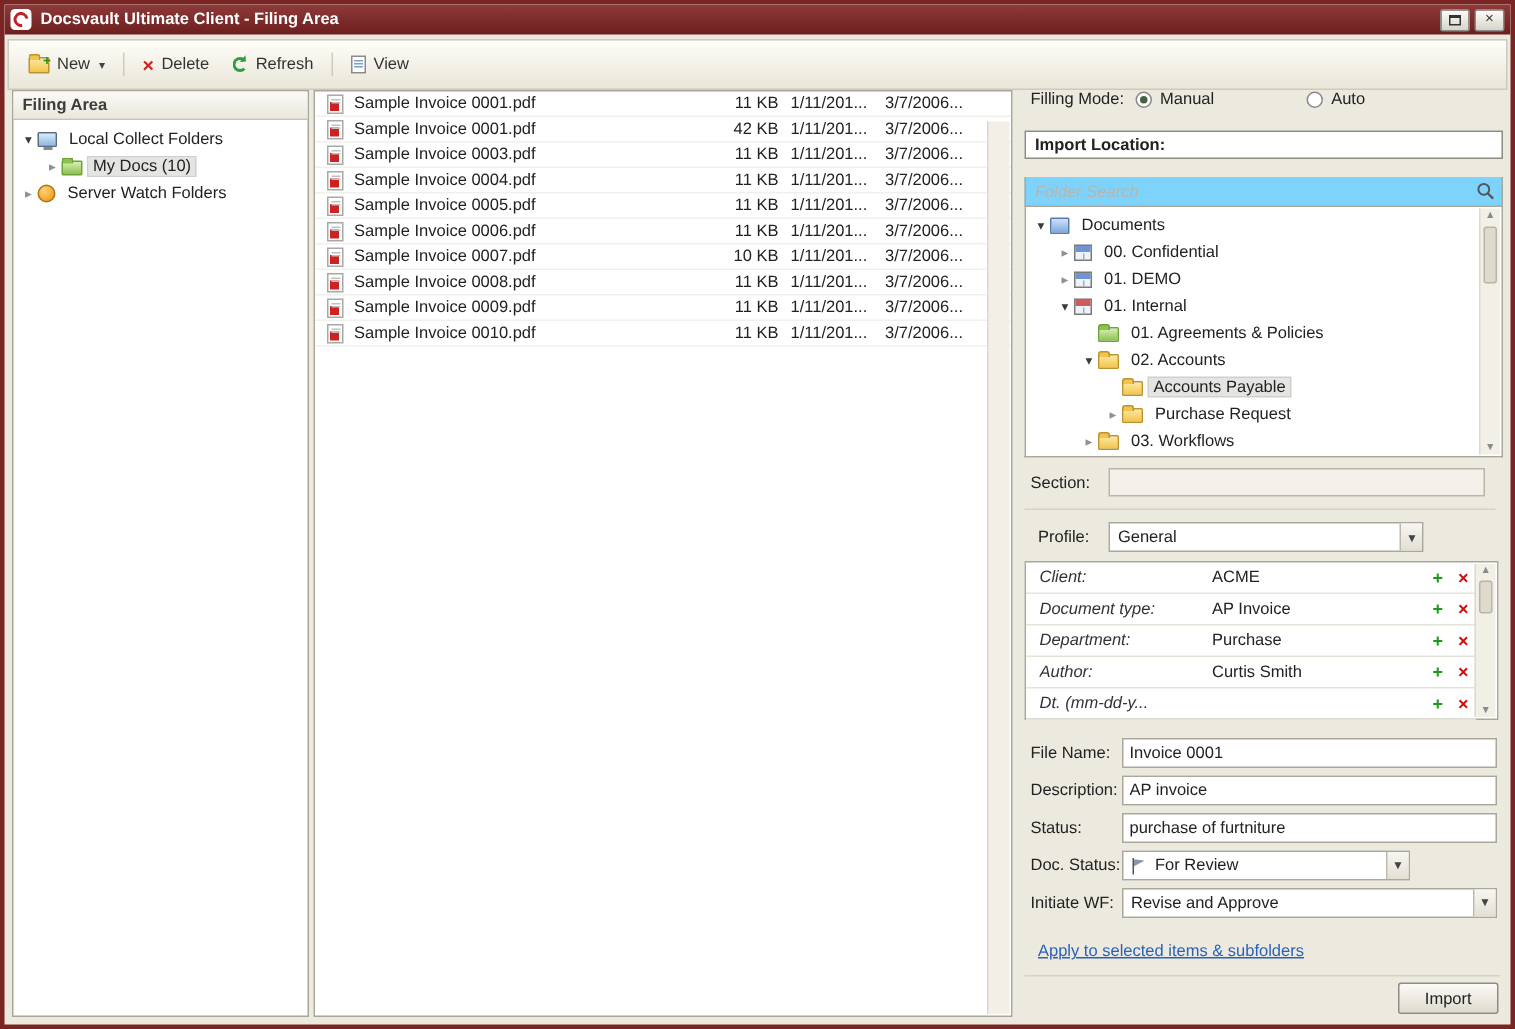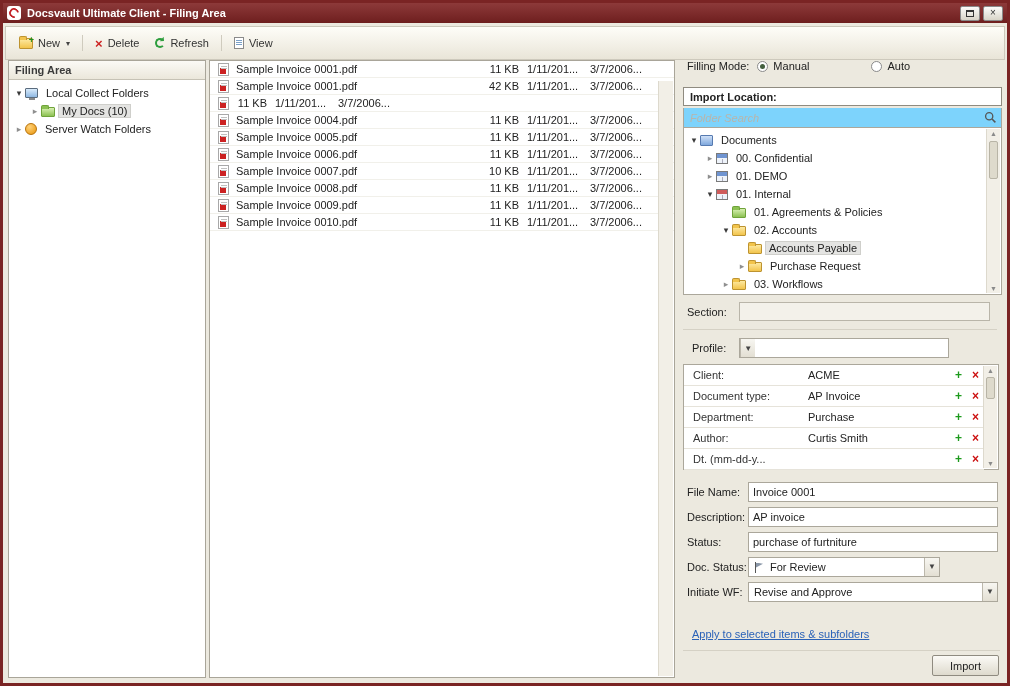--- a/index.html
+++ b/index.html
@@ -84,21 +84,21 @@
   .sb .thumb{position:absolute;left:2px;width:9px;background:#dedacc;border:1px solid #b8b4a6;border-radius:2px}
 
   
   .fm-row{height:24px;display:flex;align-items:flex-start;padding-left:9px}
   .fm-label{margin-right:8px}
   .radio{width:11px;height:11px;border-radius:50%;border:1px solid #8a8a8a;background:#fff;position:relative;margin-right:5px;flex:none}
   .radio.checked::after{content:"";position:absolute;inset:2px;border-radius:50%;background:#44603f}
   .radio-opt{display:flex;align-items:center}
   .opt-auto{margin-left:62px}
 
-  .loc-header{margin:3px 0 2px 5px;width:319px;height:19px;background:#fff;border:1px solid #8f8b80;font-weight:bold;padding:3px 6px}
+  .loc-header{margin:3px 0 12px 5px;width:319px;height:19px;background:#fff;border:1px solid #8f8b80;font-weight:bold;padding:3px 6px}
   .loc-search{margin-left:5px;width:319px;height:20px;background:#7dd3fc;border:1px solid #aba79b;border-top:none;display:flex;align-items:center;padding:0 4px}
   .loc-search input{border:none;flex:1;font:italic 11px "Liberation Sans",sans-serif;color:#555;background:transparent;outline:none;padding:0 2px}
   .loc-search input::placeholder{color:#b8b5ab;font-style:italic}
   .loc-tree{margin-left:5px;width:319px;height:167px;background:#fff;border:1px solid #aba79b;border-top:none;position:relative;overflow:hidden}
   .loc-tree .tree-inner{margin-right:15px;padding-top:3px}
 
   .section-row{display:flex;align-items:center;margin:7px 0 0 9px}
   .section-field{margin-left:12px;width:251px;height:19px;background:#f3f1ea;border:1px solid #b9b5a9}
 
   .divider{margin:8px 5px 0 5px;border-top:1px solid #d5d1c5}
@@ -106,21 +106,21 @@
   .profile-row{display:flex;align-items:center;margin:8px 0 0 14px}
   .profile-combo{margin-left:13px;width:210px}
 
   .combo{display:flex;align-items:stretch;border:1px solid #aba79b;background:#fff;height:20px}
   .ctext{flex:1;padding:3px 5px;white-space:nowrap;overflow:hidden}
   .carr{width:15px;display:flex;align-items:center;justify-content:center;background:linear-gradient(#f7f6f1,#e3dfd3);border-left:1px solid #bcb8ac;font-size:8px;color:#444}
 
   .pgrid{margin:6px 0 0 5px;width:316px;height:106px;background:#fff;border:1px solid #aba79b;position:relative}
   .pgrid-inner{margin-right:14px}
   .prow{display:flex;align-items:center;height:21px;border-bottom:1px solid #e6e3da;padding-left:9px}
-  .plabel{width:115px;color:#333;white-space:nowrap;overflow:hidden}
+  .plabel{width:115px;font-style:italic;color:#333;white-space:nowrap;overflow:hidden}
   .pvalue{flex:1;white-space:nowrap;overflow:hidden}
   .pplus{width:17px;text-align:center;color:#1d9a1d;font-weight:bold;font-size:12px}
   .pdel{width:17px;text-align:center;color:#cc1111;font-weight:bold;font-size:12px}
 
   .field-row{display:flex;align-items:center;margin:4px 0 0 9px;height:21px}
   .flabel{width:61px;flex:none}
   .field-row input{width:250px;height:20px}
   input{font:11px "Liberation Sans",sans-serif;border:1px solid #aba79b;background:#fff;padding:2px 4px;color:#222;outline:none}
   .w-status{width:192px}
   .w-wf{width:250px}
@@ -208,20 +208,21 @@
           </span>
         <span class="c-name">Sample Invoice 0001.pdf</span>
         <span class="c-size">42 KB</span>
         <span class="c-created">1/11/201...</span>
         <span class="c-mod">3/7/2006...</span>
       </div>
       <div class="frow">
         <span class="c-icon">
             <span class="pdf-icon"></span>
           </span>
+        <span class="c-name">Sample Invoice 0003.pdf</span>
         <span class="c-size">11 KB</span>
         <span class="c-created">1/11/201...</span>
         <span class="c-mod">3/7/2006...</span>
       </div>
       <div class="frow">
         <span class="c-icon">
             <span class="pdf-icon"></span>
           </span>
         <span class="c-name">Sample Invoice 0004.pdf</span>
         <span class="c-size">11 KB</span>
@@ -368,20 +369,21 @@
     <div class="section-row">
       <span>Section:</span>
       <span class="section-field"></span>
     </div>
 
     <div class="divider"></div>
 
     <div class="profile-row">
       <span>Profile:</span>
       <span class="combo profile-combo">
+        <span class="ctext">General</span>
         <span class="carr">▼</span>
       </span>
     </div>
 
     <div class="pgrid">
       <div class="pgrid-inner">
         <div class="prow">
           <span class="plabel">Client:</span>
           <span class="pvalue">ACME</span>
           <span class="pplus">+</span>

